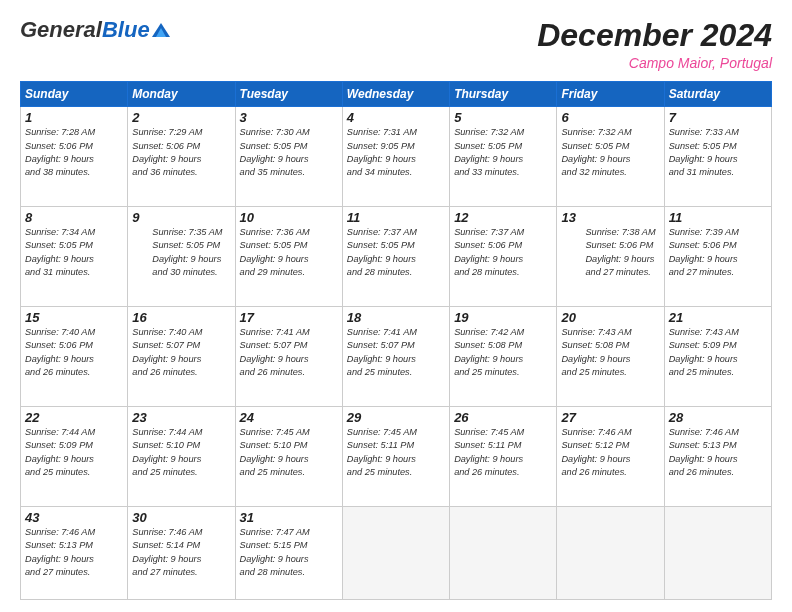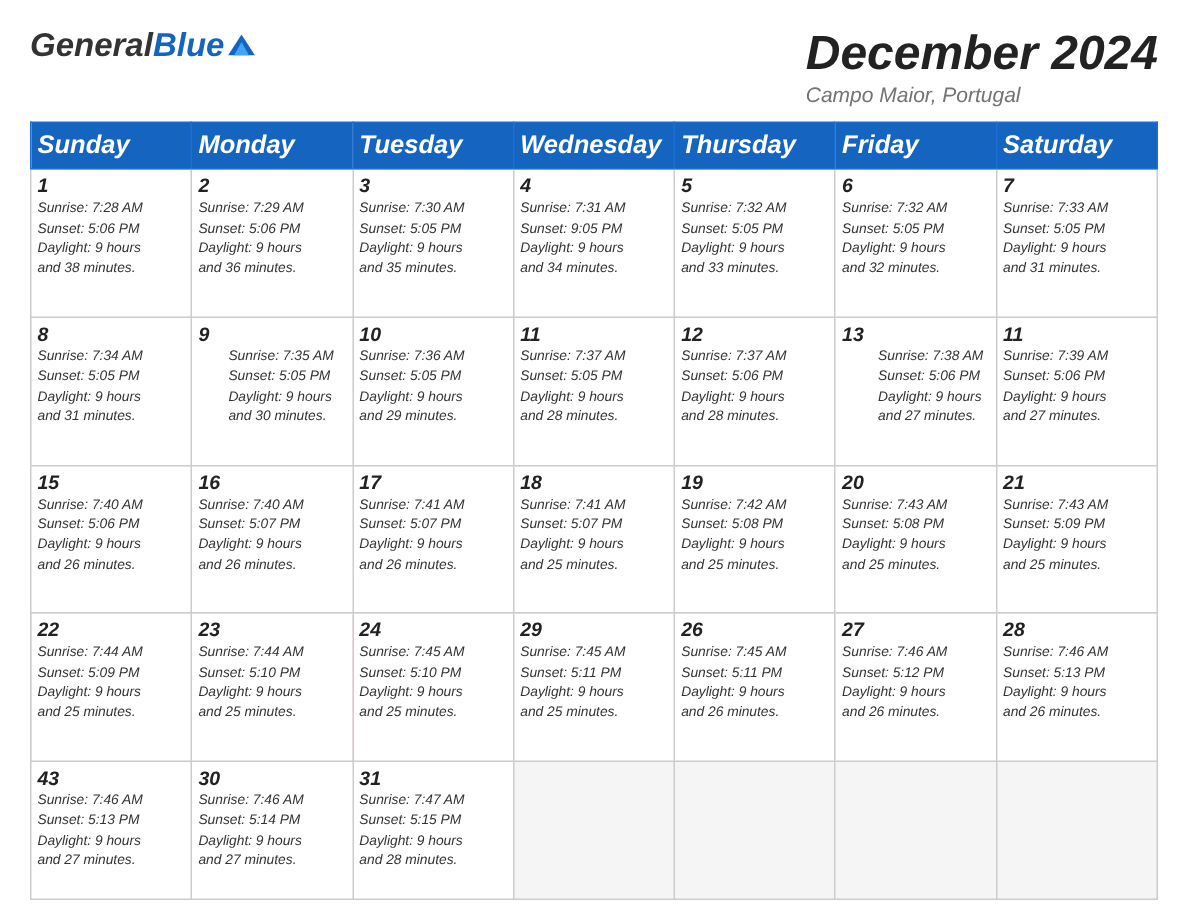--- a/index.html
+++ b/index.html
@@ -39,44 +39,44 @@
     .logo-icon {
       width: 18px;
       height: 14px;
       margin-left: 2px;
     }
     .logo-row {
       display: flex;
       align-items: center;
     }
     .title-block {
-      text-align: left;
+      text-align: right;
     }
     .month-title {
       font-size: 32px;
       font-weight: bold;
       color: #222;
       line-height: 1.1;
     }
     .location {
       font-size: 14px;
-      color: #737373;
+      color: #ec4899;
       margin-top: 2px;
     }
     .calendar {
       flex: 1;
       border: 1px solid #ccc;
       border-collapse: collapse;
       width: 100%;
       table-layout: fixed;
     }
     .calendar th {
       background: #1565c0;
       color: #fff;
-      font-size: 17px;
+      font-size: 12px;
       font-weight: bold;
       padding: 5px 4px;
       text-align: left;
       border: 1px solid #1a6fd4;
     }
     .calendar td {
       border: 1px solid #ccc;
       vertical-align: top;
       padding: 3px 4px;
       font-size: 9.5px;

